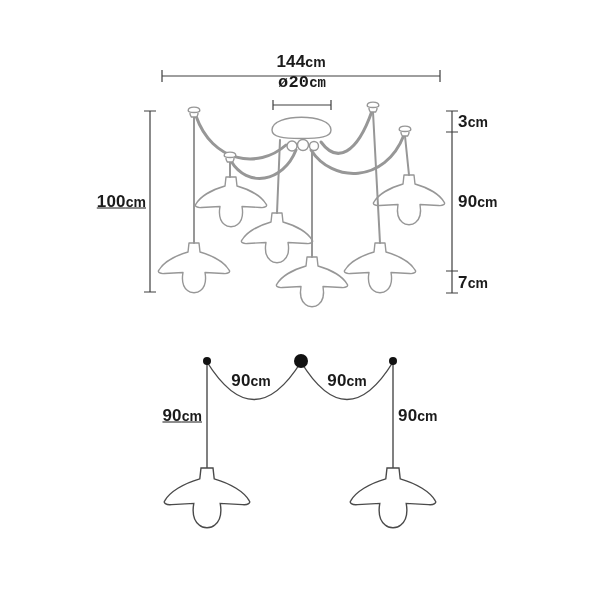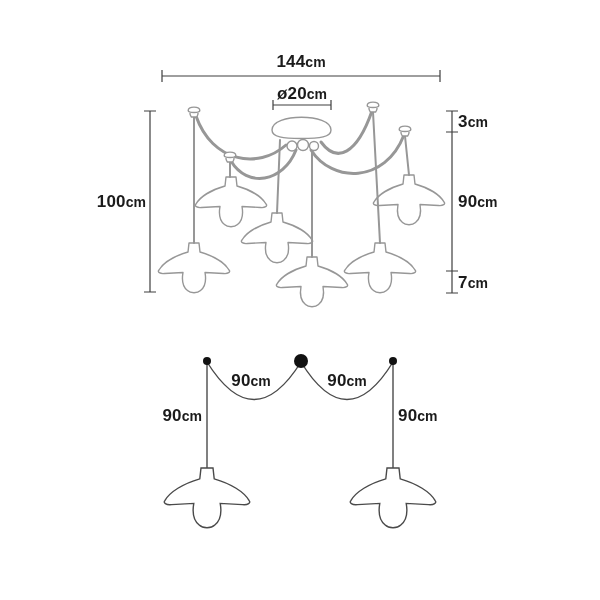--- a/index.html
+++ b/index.html
@@ -24,21 +24,21 @@
   .schem{stroke:#4a4a4a;fill:none;stroke-width:1.4;}
   .dot{fill:#111;stroke:none;}
   .dim-label{
     position:absolute;
     display:flex;align-items:baseline;white-space:nowrap;
     color:var(--text);font-weight:600;line-height:1;
   }
   .dim-label .num{font-size:17px;letter-spacing:0.2px;}
   .dim-label .unit{font-size:14px;}
   .c-mid{transform:translate(-50%,-50%);}
-  .c-right{transform:translate(-100%,-50%);}
+  .c-right{transform:translate(-100%,-50%);text-decoration:underline;}
   .c-left{transform:translate(0,-50%);}
 </style>
 </head>
 <body>
 
 <div class="stage">
 
   <svg width="600" height="600" viewBox="0 0 600 600">
 
     <g>
@@ -91,21 +91,21 @@
       <circle class="dot" cx="393" cy="361" r="4"></circle>
       <path class="schem" d="M 201.0,468.0 L 213.0,468.0 L 214.2,478.8 C 231.0,483.6 244.2,492.0 249.0,500.4 C 251.4,502.8 247.8,505.2 242.4,504.6 L 220.2,503.4 C 222.0,513.6 220.2,520.8 214.8,525.0 C 211.2,528.6 202.8,528.6 199.2,525.0 C 193.8,520.8 192.0,513.6 193.8,503.4 L 171.6,504.6 C 166.2,505.2 162.6,502.8 165.0,500.4 C 169.8,492.0 183.0,483.6 199.8,478.8 Z"></path>
       <path class="schem" d="M 387.0,468.0 L 399.0,468.0 L 400.2,478.8 C 417.0,483.6 430.2,492.0 435.0,500.4 C 437.4,502.8 433.8,505.2 428.4,504.6 L 406.2,503.4 C 408.0,513.6 406.2,520.8 400.8,525.0 C 397.2,528.6 388.8,528.6 385.2,525.0 C 379.8,520.8 378.0,513.6 379.8,503.4 L 357.6,504.6 C 352.2,505.2 348.6,502.8 351.0,500.4 C 355.8,492.0 369.0,483.6 385.8,478.8 Z"></path>
     </g>
   </svg>
 
   <div class="dim-label c-mid" style="left:301px;top:61px;">
     <span class="num">144</span>
       <span class="unit">cm</span>
   </div>
-  <div class="dim-label c-mid" style="left:302px;top:93px;">
+  <div class="dim-label c-mid" style="left:302px;top:82px;font-family:Liberation Mono, monospace;">
     <span class="num">ø20</span>
       <span class="unit">cm</span>
   </div>
   <div class="dim-label c-right" style="left:146px;top:201px;">
     <span class="num">100</span>
       <span class="unit">cm</span>
   </div>
   <div class="dim-label c-left" style="left:458px;top:121px;">
     <span class="num">3</span>
       <span class="unit">cm</span>

